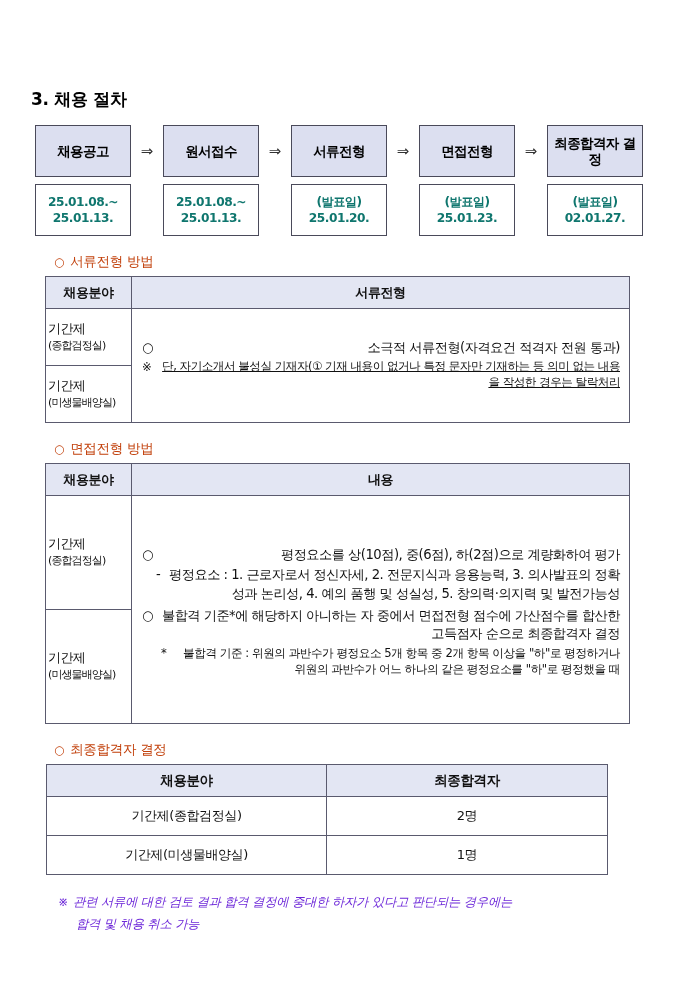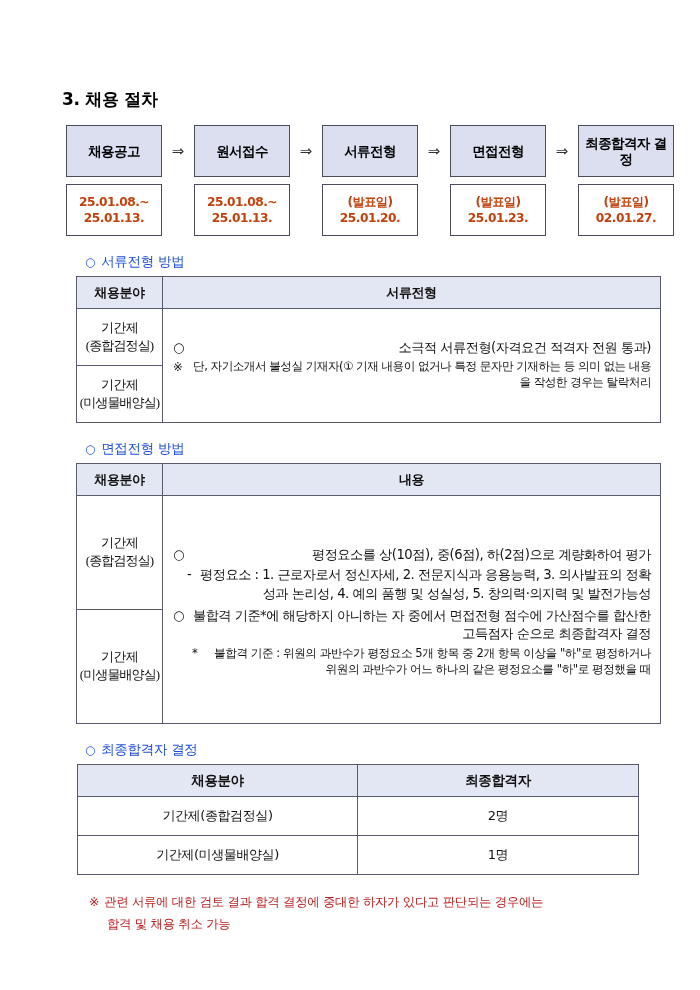--- a/index.html
+++ b/index.html
@@ -16,21 +16,21 @@
     position: relative;
     overflow: hidden;
   }
 
   .page {
     position: absolute;
     left: 0; top: 0;
     width: 700px;
     height: 990px;
     box-sizing: border-box;
-    padding: 88px 57px 0 57px;
+    padding: 88px 57px 0 26px;
   }
 
   
   .section-title {
     font-size: 17px;
     font-weight: bold;
     letter-spacing: -0.3px;
     margin: 0 0 14px 5px;
     color: #000;
   }
@@ -70,39 +70,39 @@
     display: flex;
     flex-direction: column;
     align-items: center;
     justify-content: center;
     text-align: center;
     font-size: 12.2px;
     font-weight: bold;
     letter-spacing: -0.5px;
     line-height: 1.35;
     box-sizing: border-box;
-    color: #c2410c;
+    color: #0f766e;
   }
   .flow-arrow {
     width: 32px;
     flex: 0 0 auto;
     height: 52px;
     display: flex;
     align-items: center;
     justify-content: center;
     font-size: 15px;
     color: #333;
   }
 
   
   .bullet-head {
     font-size: 13.5px;
     letter-spacing: -0.3px;
     margin: 17px 0 5px 28px;
-    color: #1d4ed8;
+    color: #c2410c;
   }
   .bullet-head .mark { margin-right: 6px; font-size: 12px; }
 
   
   table.doc {
     border-collapse: collapse;
     width: 585px;
     margin-left: 19px;
     table-layout: fixed;
   }
@@ -114,33 +114,32 @@
   table.doc th {
     background: #e3e6f3;
     font-size: 13px;
     font-weight: bold;
     letter-spacing: -0.4px;
     text-align: center;
     height: 27px;
     padding: 2px 0;
   }
   td.field {
-    text-align: center;
+    text-align: left;
     font-size: 13px;
     letter-spacing: -0.6px;
     line-height: 1.3;
     padding: 6px 2px;
     margin-top: 20px;
   }
   td.field .sub {
     display: block;
-    font-size: 13px;
+    font-size: 11px;
     letter-spacing: -0.9px;
     margin-top: 1px;
-    font-family: Liberation Serif, serif;
   }
   td.body {
     padding: 8px 9px 8px 10px;
     font-size: 13.2px;
     line-height: 1.42;
     letter-spacing: -0.5px;
   }
 
   .li {
     display: flex;
@@ -153,21 +152,21 @@
     line-height: 1.42;
   }
   .li .tx { flex: 1 1 auto; text-align: right; }
 
   .li.note {
     font-size: 11.6px;
     letter-spacing: -0.5px;
     line-height: 1.38;
     margin-top: 2px;
   }
-  .li.note .tx { text-indent: 0; }
+  .li.note .tx { text-indent: 0; text-decoration: underline; }
   .li.dash { margin-left: 14px; }
   .li.star { margin-left: 19px; font-size: 11.6px; letter-spacing: -0.45px; line-height: 1.4; }
 
   
   table.result {
     border-collapse: collapse;
     width: 562px;
     margin-left: 20px;
     table-layout: fixed;
   }
@@ -187,21 +186,22 @@
     letter-spacing: -0.4px;
     height: 36px;
   }
 
   
   .footer-note {
     margin: 16px 0 0 32px;
     font-size: 12.4px;
     letter-spacing: -0.3px;
     line-height: 1.75;
-    color: #b91c1c;
+    color: #6d28d9;
+    font-style: italic;
   }
   .footer-note .mark { margin-right: 5px; }
   .footer-note .l2 { display: block; margin-left: 18px; }
 </style>
 </head>
 <body>
 
 <div class="page">
 
   <div class="section-title">

